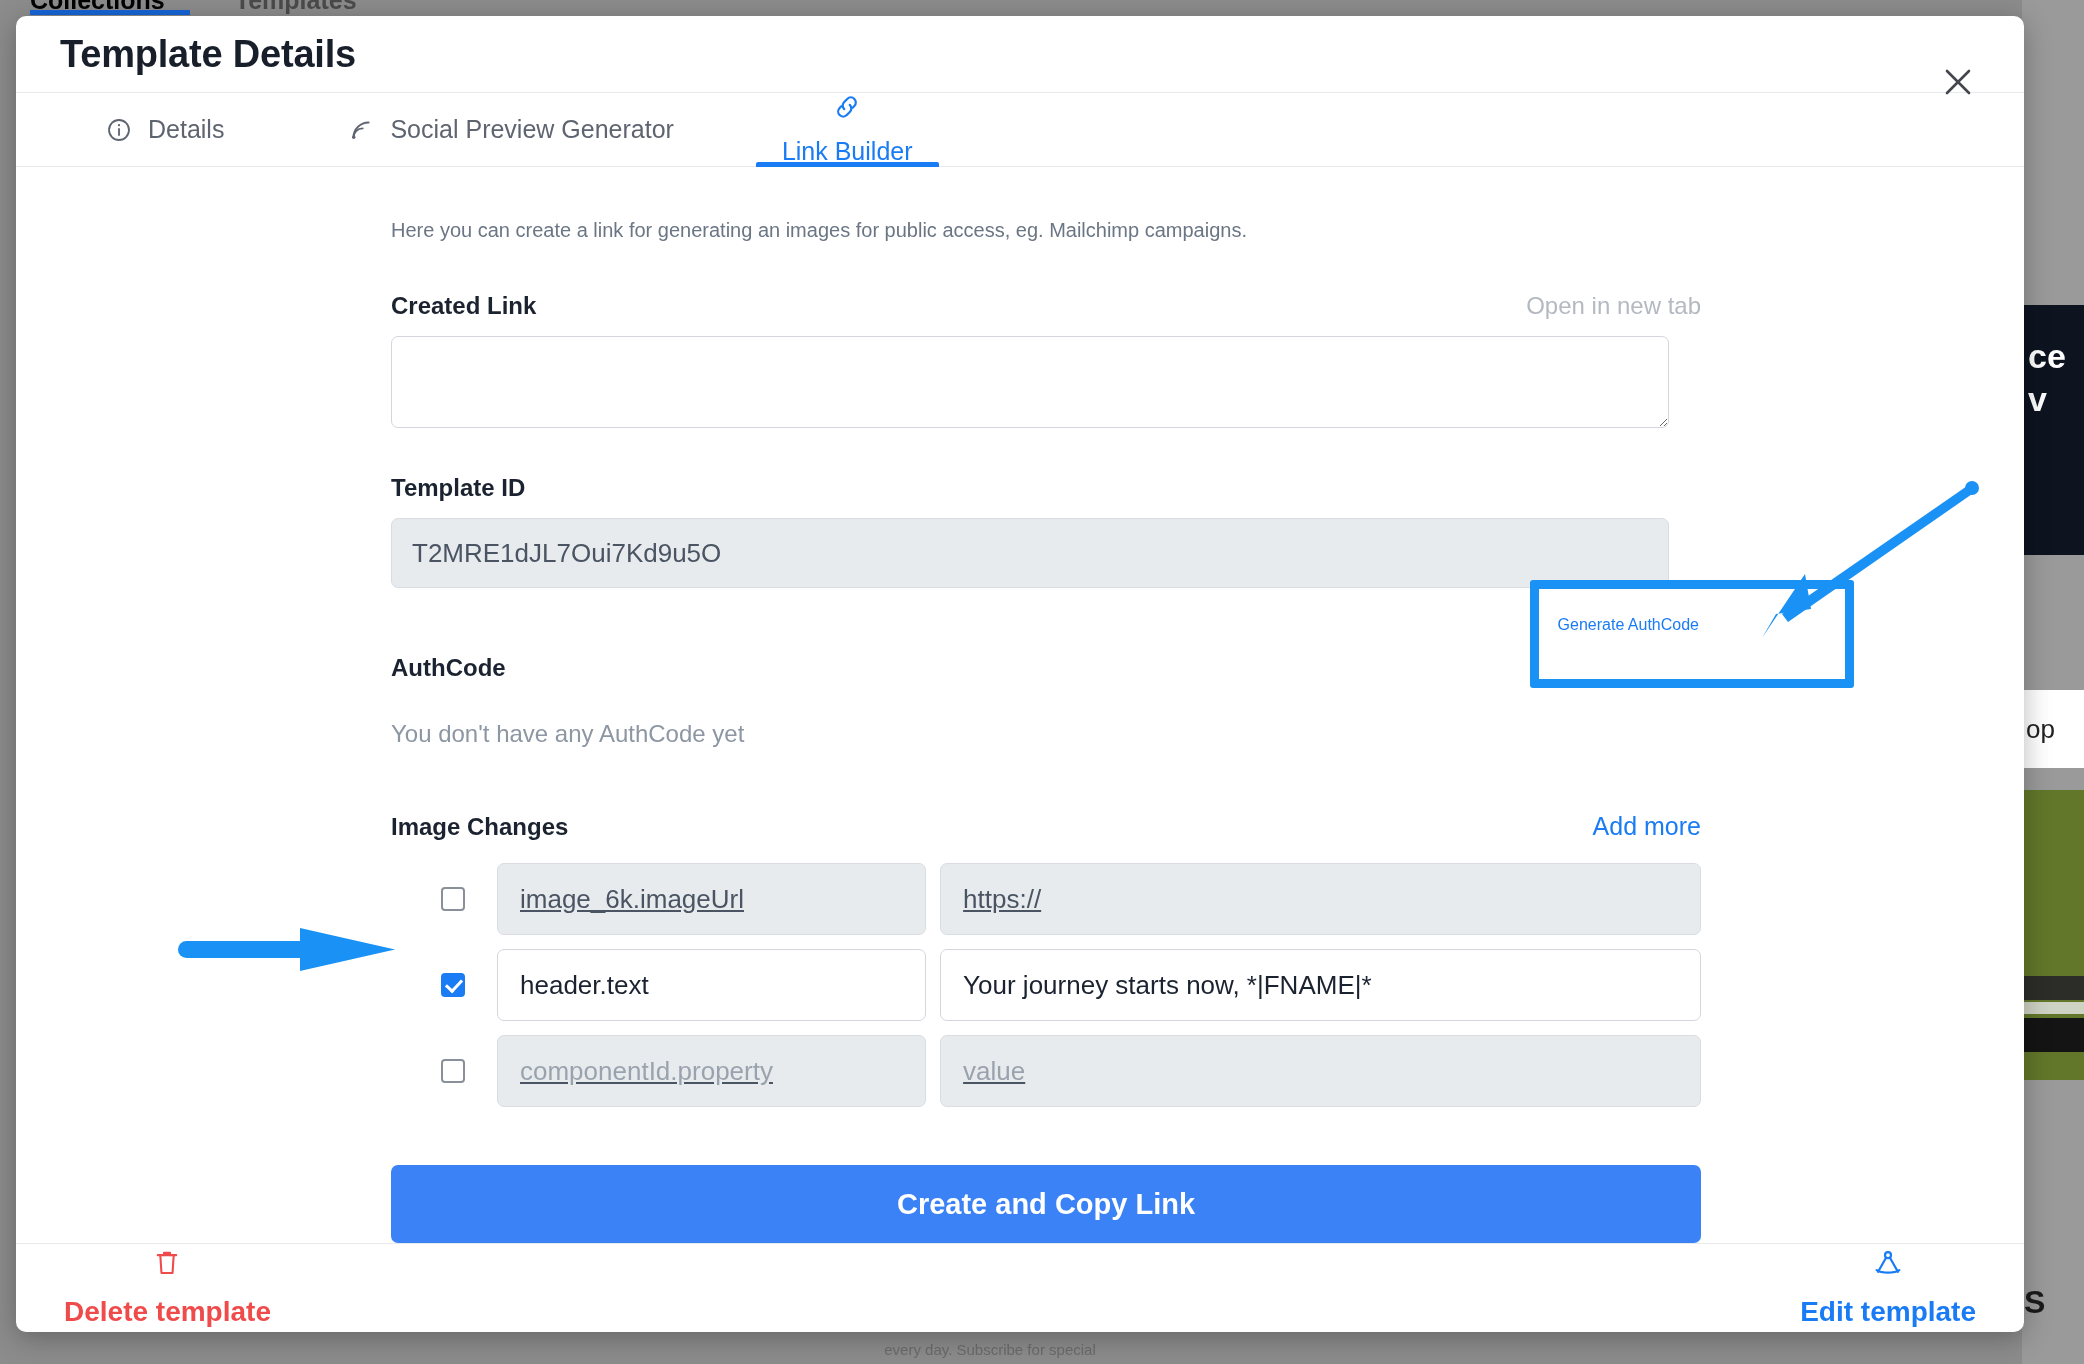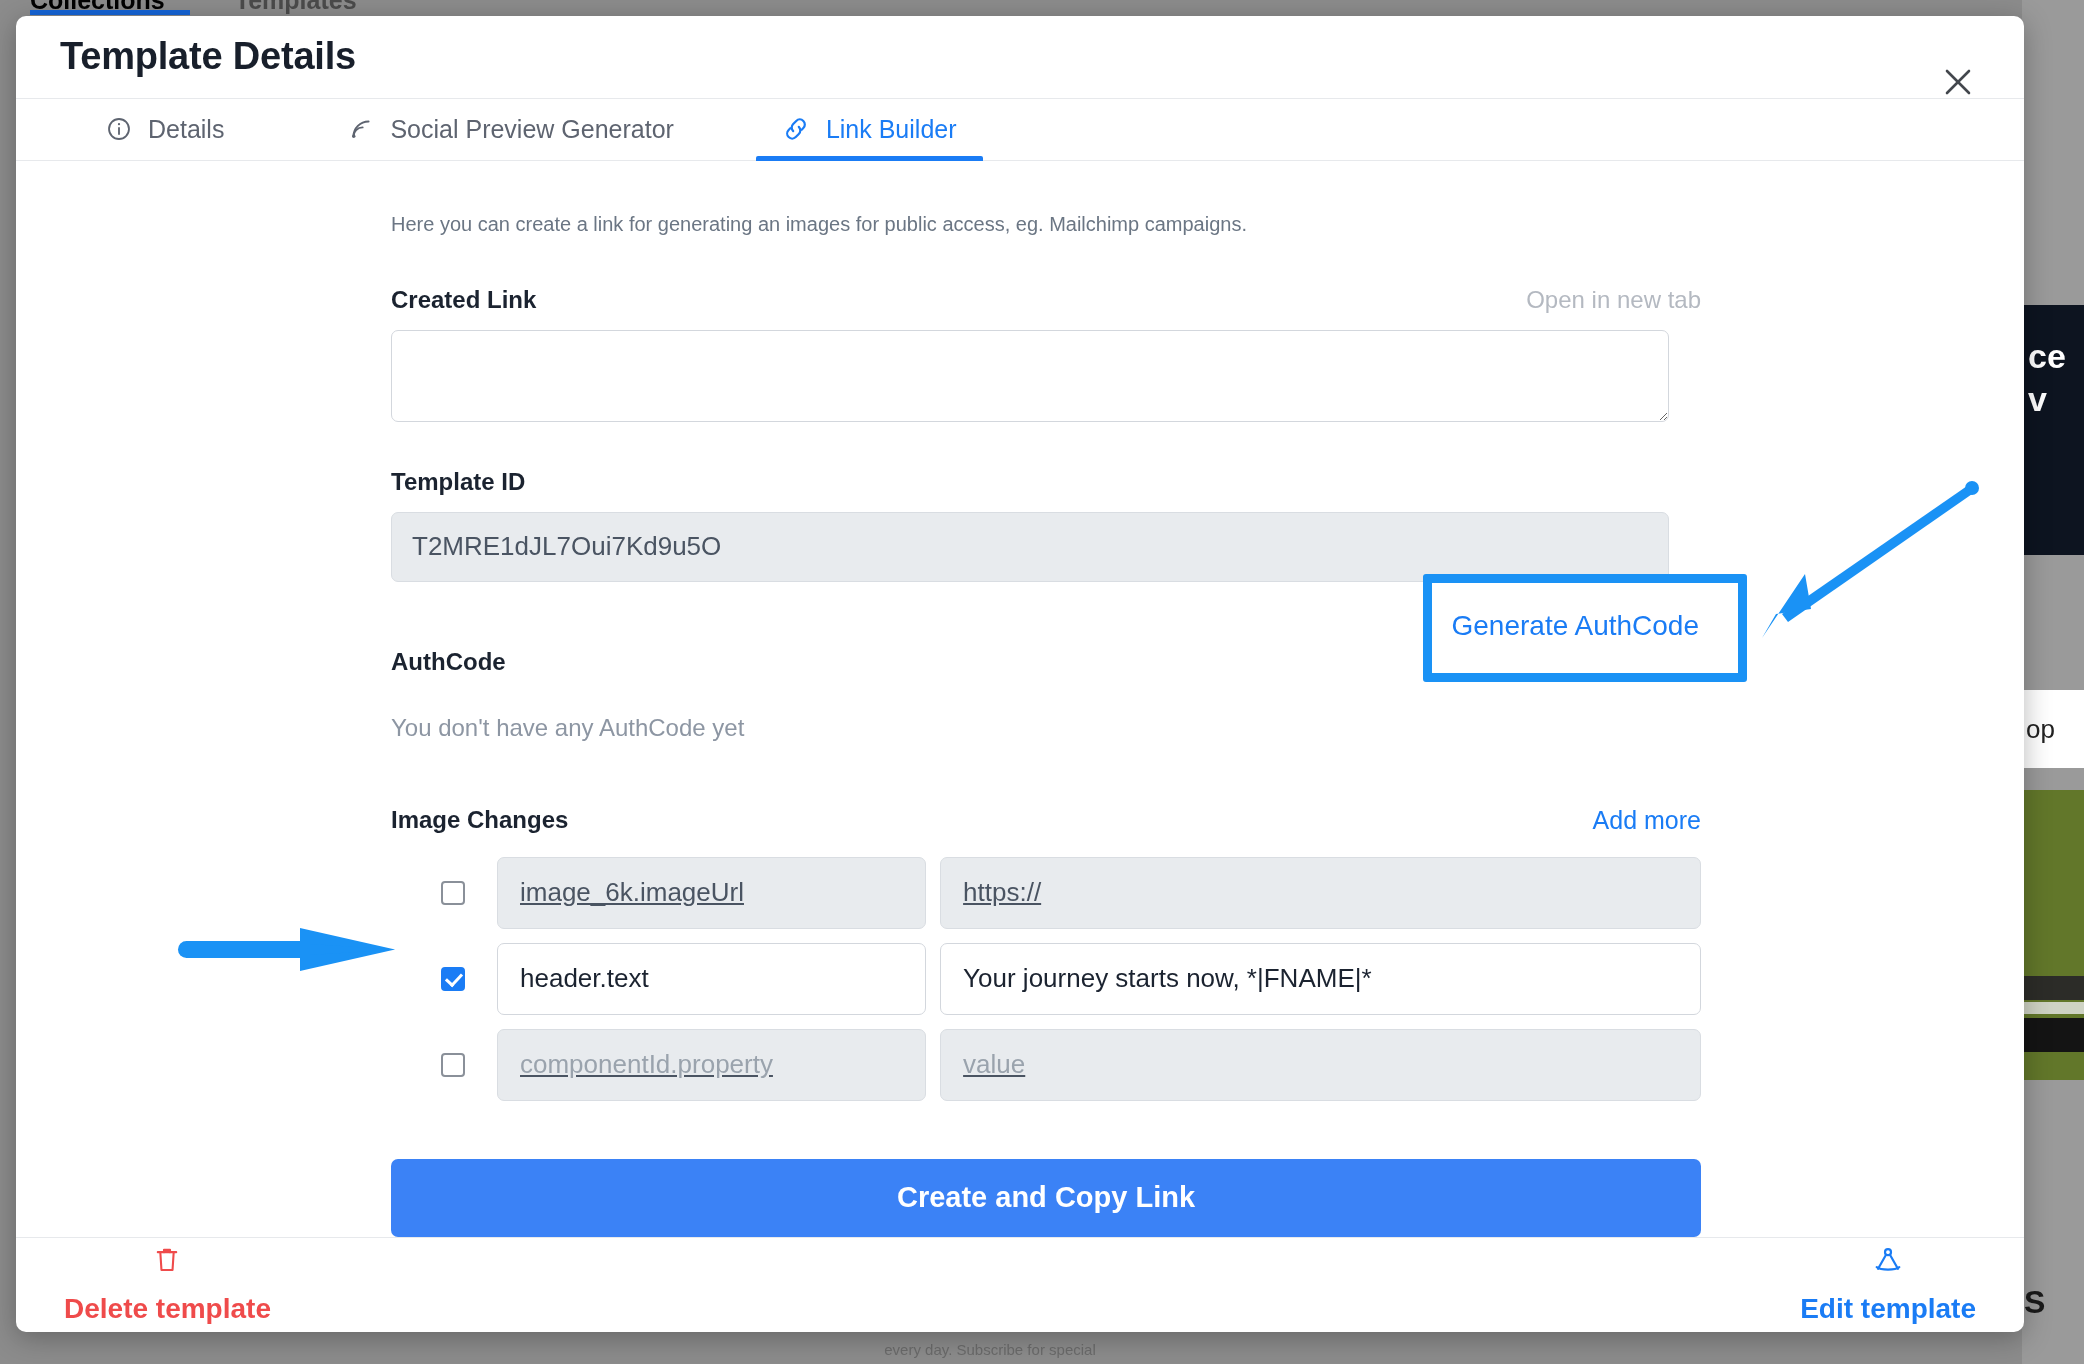--- a/index.html
+++ b/index.html
@@ -126,21 +126,21 @@
   }
   .tab {
     display: flex; align-items: center; gap: 16px;
     padding: 0 26px;
     font-size: 25px;
     color: #5e6470;
     cursor: pointer;
     position: relative;
     white-space: nowrap;
   }
-  .tab.active { color: #1a7cf5; font-weight: 400; }
+  .tab.active { color: #1a7cf5; font-weight: 400; flex-direction: column; }
   .tab.active::after {
     content: "";
     position: absolute; left: 0; right: 0; bottom: -1px;
     height: 5px; background: #1a7cf5;
     border-radius: 2px 2px 0 0;
   }
   .tab svg { display: block; }
   .tab-1 { margin-left: 14px; }
   .tab-2 { margin-left: 72px; }
   .tab-3 { margin-left: 56px; }
@@ -217,21 +217,21 @@
     position: absolute; right: -8px; top: -38px;
   }
   .gen-auth-highlight {
     position: absolute; left: -18px; top: -24px;
     width: 324px; height: 108px;
     border: 9px solid #1a92f5;
     border-radius: 3px;
     pointer-events: none;
   }
   .gen-auth-btn {
-    font-size: 28px; color: #1a7cf5;
+    font-size: 16px; color: #1a7cf5;
     background: #fff;
     border: none;
     font-family: "Liberation Sans", sans-serif;
     cursor: pointer;
     padding: 12px 10px;
     font-weight: 400;
   }
 
   .image-changes-head {
     display: flex; justify-content: space-between; align-items: center;

